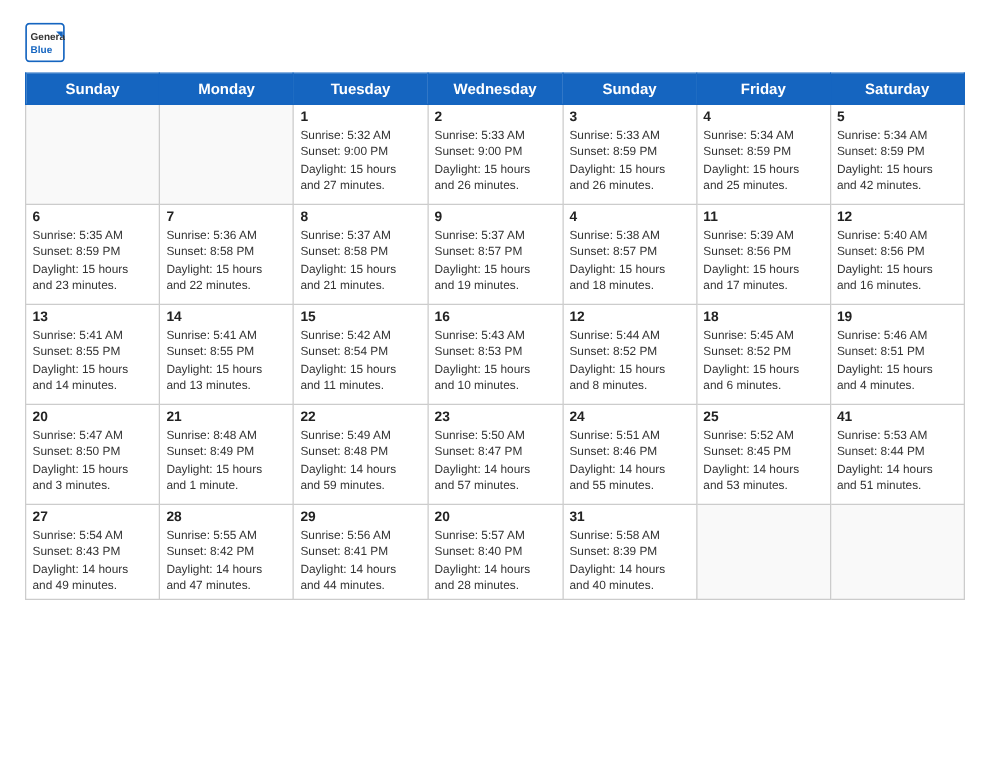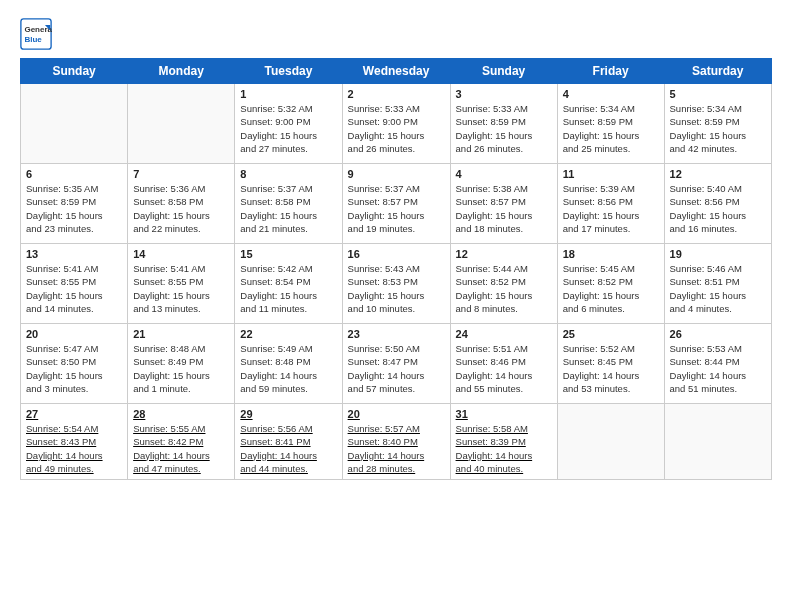--- a/index.html
+++ b/index.html
@@ -76,21 +76,20 @@
       display: block;
       margin-bottom: 2px;
     }
     .cell-line {
       display: block;
       color: #333;
       line-height: 1.4;
     }
     .last-row td {
       height: 75px;
-      text-decoration: underline;
     }
   </style>
 </head>
 <body>
 
 <div class="page">
   <div class="header">
     <div class="logo">
       <svg class="logo-icon" viewBox="0 0 36 36">
         <rect x="1" y="1" width="34" height="34" rx="3" fill="#fff" stroke="#1565C0" stroke-width="1.5"></rect>
@@ -297,21 +296,21 @@
             <span class="cell-line">and 55 minutes.</span>
           </td>
           <td>
             <span class="day-num">25</span>
             <span class="cell-line">Sunrise: 5:52 AM</span>
             <span class="cell-line">Sunset: 8:45 PM</span>
             <span class="cell-line">Daylight: 14 hours</span>
             <span class="cell-line">and 53 minutes.</span>
           </td>
           <td>
-            <span class="day-num">26</span>
+            <span class="day-num">41</span>
             <span class="cell-line">Sunrise: 5:53 AM</span>
             <span class="cell-line">Sunset: 8:44 PM</span>
             <span class="cell-line">Daylight: 14 hours</span>
             <span class="cell-line">and 51 minutes.</span>
           </td>
         </tr>
         <tr class="last-row">
           <td>
             <span class="day-num">27</span>
             <span class="cell-line">Sunrise: 5:54 AM</span>

